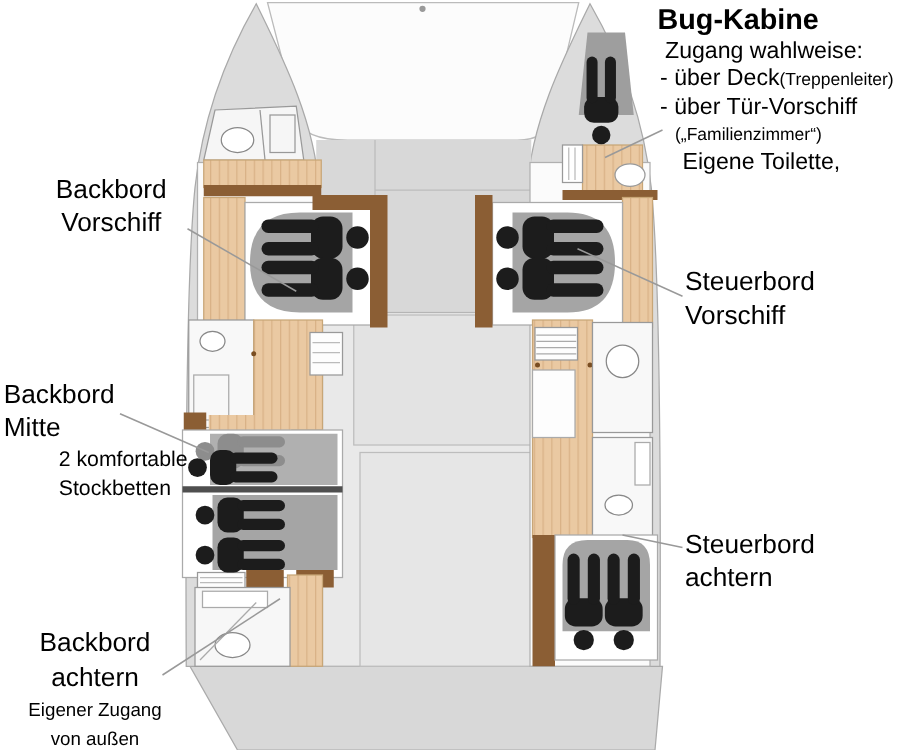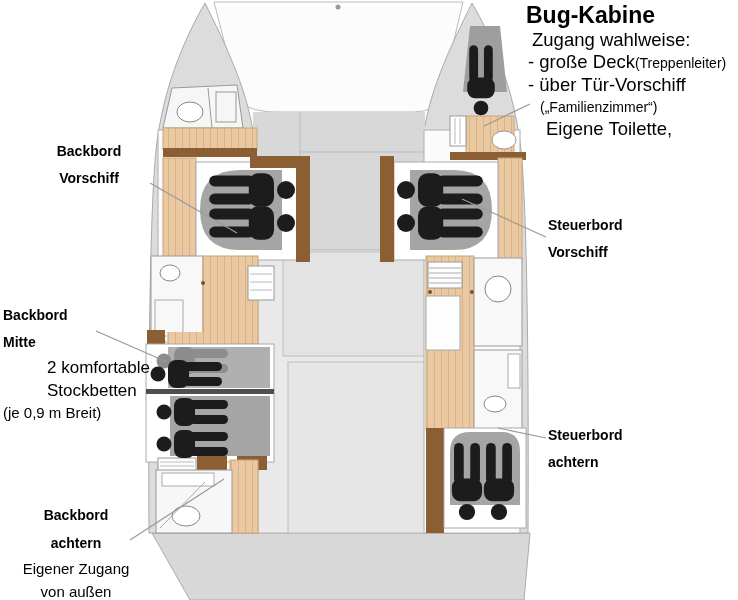--- a/index.html
+++ b/index.html
@@ -2,21 +2,21 @@
 <html style="--hull: #dcdcdc; --deck: #d8d8d8; --interior: #fbfbfb; --wood-floor: #eac9a2; --wood-trim: #8b5e34; --bed-gray: #a5a5a5; --person: #1c1c1c; --person-secondary: #8d8d8d; --leader-line: #999999; --text: #000000;"><head>
 <meta charset="utf-8">
 <style>
   html,body{margin:0;padding:0;}
   body{
     position:relative;width:738px;height:600px;overflow:hidden;background:#ffffff;
     font-family:"Liberation Sans",sans-serif;color:var(--text,#000);
   }
   svg.plan{position:absolute;left:0;top:0;width:738px;height:600px;}
   .lbl{position:absolute;color:var(--text,#000);}
-  .lbl .b{font-weight:700;font-size:14px;line-height:27px;white-space:nowrap;}
+  .lbl .b{font-weight:400;font-size:21px;line-height:27px;white-space:nowrap;}
   .lbl .r{font-size:18.5px;line-height:22px;white-space:nowrap;}
   .lbl .sm{font-size:14px;line-height:22px;white-space:nowrap;}
   .bug{left:526px;top:1px;width:232px;}
   .bug .t{font-weight:700;font-size:23px;line-height:28px;white-space:nowrap;}
   .i2{padding-left:2px}.i6{padding-left:6px}.i14{padding-left:14px}
   .i20{padding-left:20px}.i24{padding-left:24px}
   .bv{left:16px;top:138px;width:146px;text-align:center;}
   .sv{left:548px;top:212px;}
   .bm{left:3px;top:302px;}
   .bm .d1{font-size:17px;line-height:23px;white-space:nowrap;margin-left:44px;}
@@ -169,42 +169,41 @@
     <line x1="546" y1="237" x2="462" y2="199"></line>
     <line x1="96" y1="331" x2="167" y2="362"></line>
     <line x1="546" y1="438" x2="498" y2="428"></line>
     <line x1="130" y1="540" x2="224" y2="479"></line>
   </g>
 </svg>
 
 <div class="lbl bug">
   <div class="t">Bug-Kabine</div>
   <div class="r i6">Zugang wahlweise:</div>
-  <div class="r i2"><span>- große Deck</span><span class="sm">(Treppenleiter)</span></div>
+  <div class="r i2"><span>- über Deck</span><span class="sm">(Treppenleiter)</span></div>
   <div class="r i2">- über Tür-Vorschiff</div>
   <div class="sm i14">(„Familienzimmer“)</div>
   <div class="r i20">Eigene Toilette,</div>
 </div>
 
 <div class="lbl bv">
   <div class="b">Backbord</div>
   <div class="b">Vorschiff</div>
 </div>
 
 <div class="lbl sv">
   <div class="b">Steuerbord</div>
   <div class="b">Vorschiff</div>
 </div>
 
 <div class="lbl bm">
   <div class="b">Backbord</div>
   <div class="b">Mitte</div>
   <div class="d1">2 komfortable</div>
   <div class="d1">Stockbetten</div>
-  <div class="d3">(je 0,9 m Breit)</div>
 </div>
 
 <div class="lbl sa">
   <div class="b">Steuerbord</div>
   <div class="b">achtern</div>
 </div>
 
 <div class="lbl ba">
   <div class="b">Backbord</div>
   <div class="b">achtern</div>

